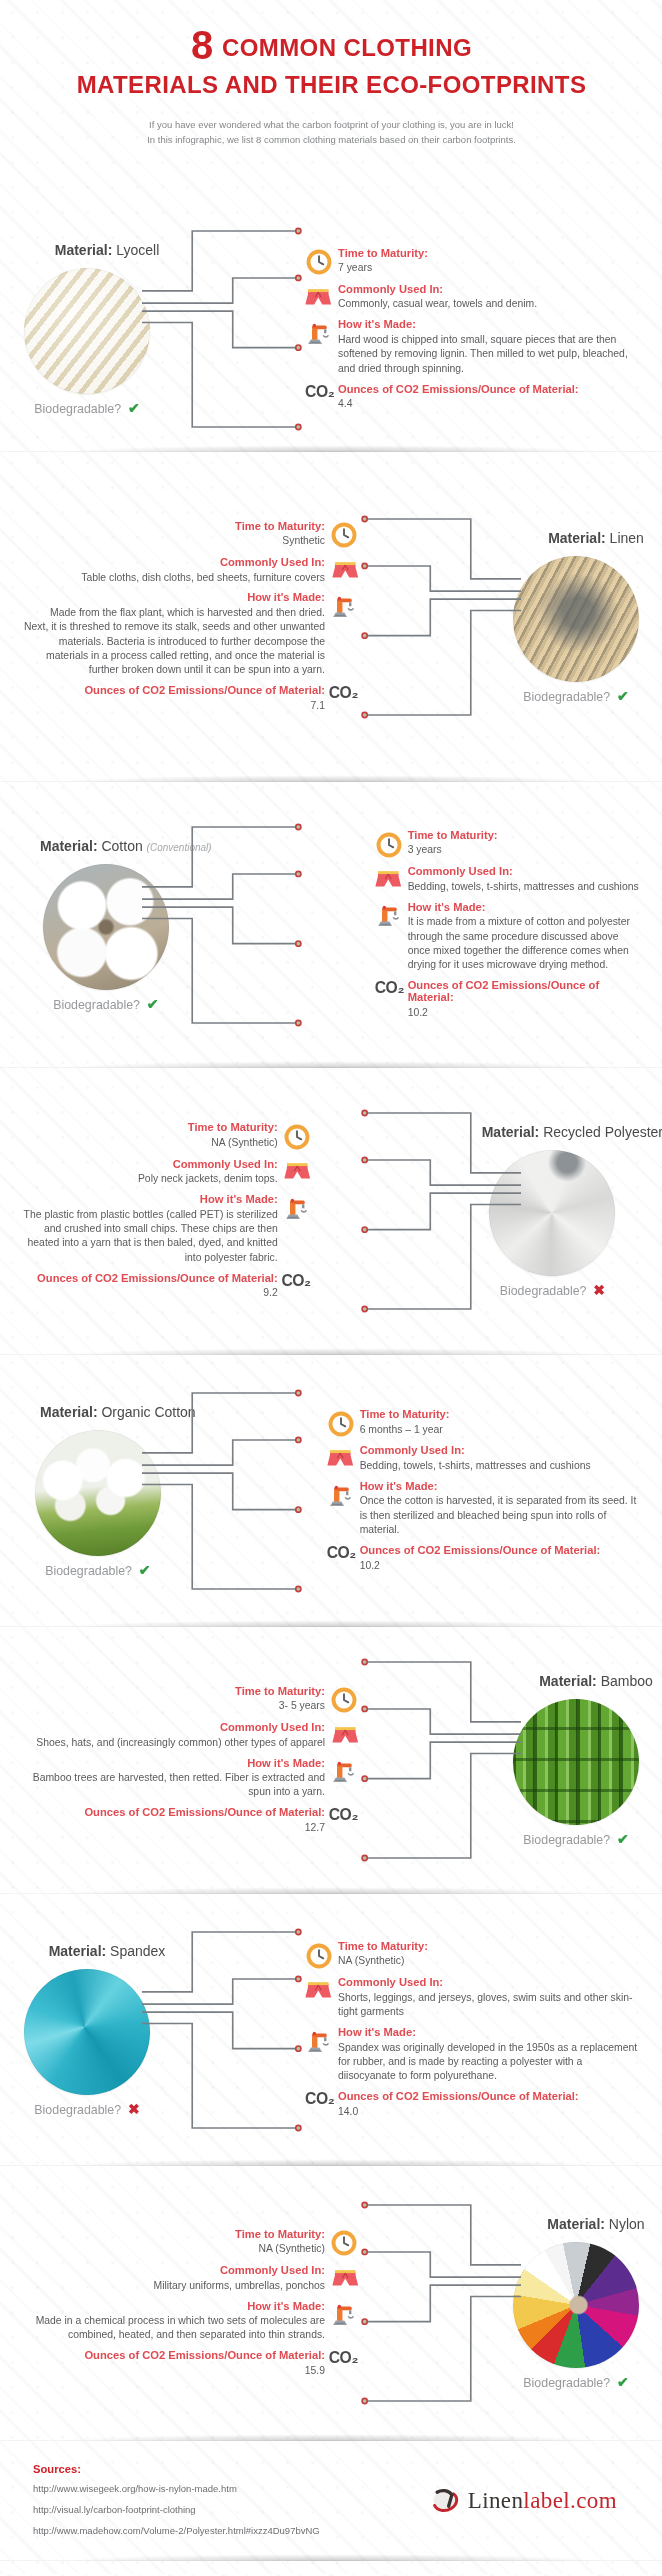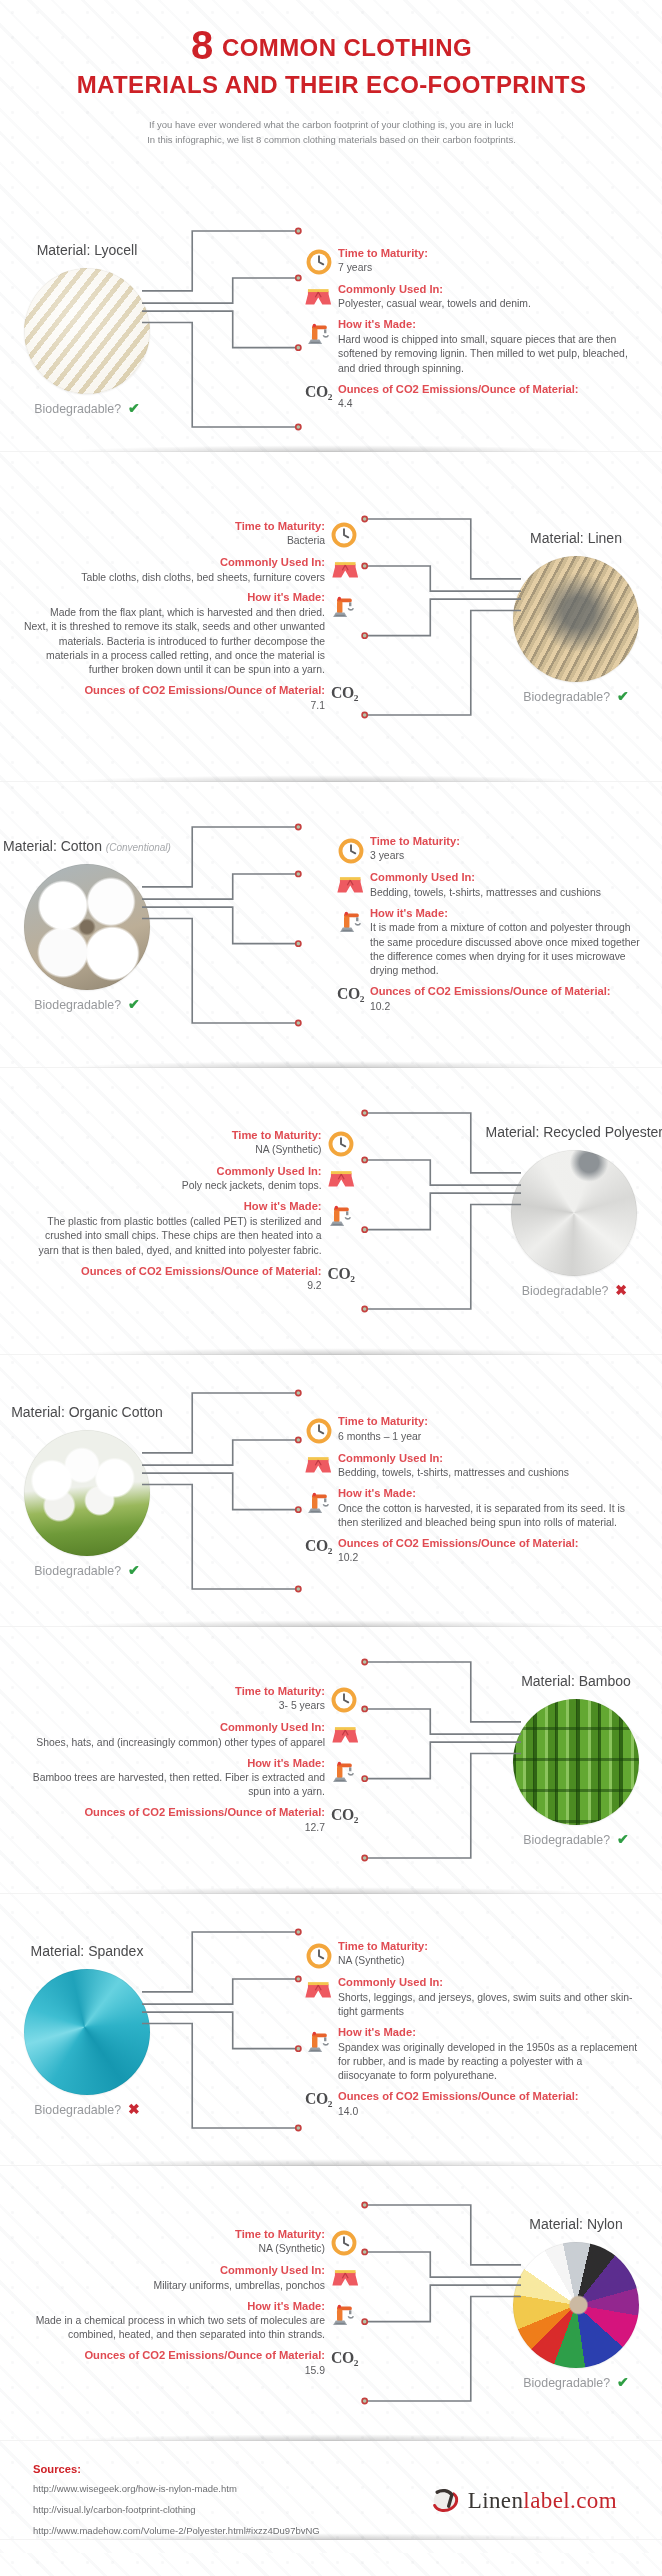--- a/index.html
+++ b/index.html
@@ -36,39 +36,39 @@
   .shadow-top { border-top: 0.8px solid #f3f3f3; }
   .shadow-top::before {
     content: ""; position: absolute; left: 1%; width: 98%; height: 10px; top: -10px;
     background: radial-gradient(ellipse 58% 95% at 50% 100%, rgba(0,0,0,0.20), rgba(0,0,0,0) 72%);
     pointer-events: none;
   }
   .footer.shadow-top::before, .page-end.shadow-top::before { content:""; }
 
   .photo-col { flex: 0 0 174px; display: flex; flex-direction: column; align-items: center; }
   .material-label { white-space: nowrap; font-size: 14px; color: #4a4a4c; margin-bottom: 10px; }
-  .label-prefix { font-weight: normal; }
+  .label-prefix { font-weight: bold; margin-left: 40px; }
   .variant { font-size: 10px; font-style: italic; color: #a7a9ac; }
   .variant:empty { display: none; }
   .photo { width: 126px; height: 126px; border-radius: 50%; box-shadow: inset 0 0 0 0.8px rgba(0,0,0,0.05), 0 0.8px 1.7px rgba(0,0,0,0.08); }
   .bio-line { margin-top: 6px; font-size: 12.4px; color: #97999c; }
   .bio-mark { font-size: 14px; font-weight: bold; margin-left: 3.3px; }
   .bio-mark.yes { color: #2f9e44; }
   .bio-mark.no  { color: #c92a35; }
 
   .connectors { position: absolute; left: 142px; top: 50%; transform: translateY(-50%); width: 162px; height: 224px; pointer-events: none; }
   .flip .connectors { left: auto; right: 142px; transform: translateY(-50%) scaleX(-1); }
   .connectors polyline { fill: none; stroke: #797e83; stroke-width: 2; }
   .connectors circle { fill: #b4c3a8; stroke: #c5403f; stroke-width: 2; }
 
   .details { flex: 1; margin: 0 23px 0 131px; }
   .flip .details { margin: 0 131px 0 23px; }
   .item { display: flex; align-items: flex-start; margin: 6.6px 0; }
   .flip .item { flex-direction: row-reverse; }
-  .icon-box { flex: 0 0 33px; display: flex; justify-content: flex-start; padding-top: 1.7px; font-family: Liberation Serif, serif; }
+  .icon-box { flex: 0 0 33px; display: flex; justify-content: flex-start; padding-top: 1.7px; }
   .flip .icon-box { justify-content: flex-end; }
   .texts { flex: 1; }
   .flip .texts { text-align: right; }
   .item-title { color: #e04b52; font-weight: bold; font-size: 11.2px; margin-bottom: 2.5px; }
   .item-text { font-size: 10.4px; line-height: 1.38; color: #5b5b5e; max-width: 306px; }
   .flip .item-text { margin-left: auto; }
   .co2-glyph { font-weight: bold; font-size: 15.7px; color: #4b4b4d; letter-spacing: -0.4px; padding-top: 0; }
 
   
   .photo-lyocell { background:
@@ -97,21 +97,21 @@
   .photo-bamboo { background:
     repeating-linear-gradient(180deg, rgba(0,0,0,0) 0 28px, rgba(20,60,10,0.5) 28px 31px),
     repeating-linear-gradient(90deg, #2f6414 0 2.5px, #63a832 2.5px 10px, #8cc45e 10px 13.3px, #4c8c22 13.3px 20px, #275410 20px 21.5px); }
   .photo-spandex { background:
     conic-gradient(from 210deg at 48% 46%, #2fb3c9, #7edbe8 12%, #3ebed2 22%, #1fa2ba 38%, #66d2e0 52%, #2db2c8 66%, #1597b0 82%, #2fb3c9); }
   .photo-nylon { background:
     radial-gradient(circle at 52% 50%, #cbb9a2 0 9%, rgba(203,185,162,0) 11%),
     conic-gradient(from -30deg, #f5f5f5 0 5%, #c9ced3 5% 12%, #2e2d2e 12% 19%, #5c2d8f 19% 29%, #93278f 29% 36%, #d5147d 36% 45%, #2b3faf 45% 56%, #2e9e49 56% 64%, #d92b2b 64% 71%, #ef7d1a 71% 77%, #f2c94c 77% 86%, #f8e9a0 86% 93%, #ffffff 93% 100%); }
 
   
-  .footer { position: relative; height: 99px; display: flex; justify-content: space-between; align-items: flex-start; padding: 21.5px 46px 0 33px; }
+  .footer { position: relative; height: 120px; display: flex; justify-content: space-between; align-items: flex-start; padding: 21.5px 46px 0 33px; }
   .sources-title { color: #cf2127; font-size: 11.2px; font-weight: bold; margin-bottom: 8.3px; }
   .source-link { display: block; color: #6d6e71; font-size: 9.5px; text-decoration: none; margin-bottom: 10px; }
   .logo { display: flex; align-items: center; margin-top: 21.5px; text-decoration: none; }
   .logo-text { font-family: "Liberation Serif", serif; font-size: 23px; letter-spacing: 0.4px; }
   .logo-dark { color: #3a3734; }
   .logo-red { color: #c5252c; }
   .logo svg { margin-right: 6.6px; }
   .page-end { position: relative; height: 14px; }
 </style>
 </head>
@@ -169,21 +169,21 @@
       <div class="item">
         <span class="icon-box">
           <svg width="26.5" height="23" viewBox="0 0 36 30">
             <path d="M4 8 h28 v4 l3.5 14 h-12 l-5.5 -9.5 -5.5 9.5 H0.5 L4 12 z" fill="#ee5a61"></path>
             <rect x="4" y="5" width="28" height="4" fill="#f4c54e"></rect>
             <path d="M18 9 l-4 7 M18 9 l4 7" stroke="#c23a44" stroke-width="1.6" fill="none"></path>
           </svg>
         </span>
         <div class="texts">
           <div class="item-title">Commonly Used In:</div>
-          <div class="item-text">Polyester, casual wear, towels and denim.</div>
+          <div class="item-text">Commonly, casual wear, towels and denim.</div>
         </div>
       </div>
       <div class="item">
         <span class="icon-box">
           <svg width="28" height="28" viewBox="0 0 36 36">
             <rect x="9" y="7" width="19" height="5" rx="2" fill="#e8632c"></rect>
             <circle cx="12" cy="7" r="2.2" fill="#e23b36"></circle>
             <rect x="9" y="11" width="7" height="15" rx="1.5" fill="#ef7b30"></rect>
             <path d="M26 12 v5" stroke="#8a8f94" stroke-width="3"></path>
             <path d="M23.5 19.5 a3.5 3.5 0 0 0 6.5 0" fill="none" stroke="#8a8f94" stroke-width="2"></path>
@@ -232,21 +232,21 @@
     <div class="details">
       <div class="item">
         <span class="icon-box">
           <svg width="28" height="28" viewBox="0 0 36 36">
             <circle cx="18" cy="18" r="13.5" fill="#ffffff" stroke="#f3a63c" stroke-width="5"></circle>
             <path d="M18 10.5 V18 l5.5 3" stroke="#5b5b5e" stroke-width="2.4" fill="none" stroke-linecap="round"></path>
           </svg>
         </span>
         <div class="texts">
           <div class="item-title">Time to Maturity:</div>
-          <div class="item-text">Bacteria</div>
+          <div class="item-text">Synthetic</div>
         </div>
       </div>
       <div class="item">
         <span class="icon-box">
           <svg width="26.5" height="23" viewBox="0 0 36 30">
             <path d="M4 8 h28 v4 l3.5 14 h-12 l-5.5 -9.5 -5.5 9.5 H0.5 L4 12 z" fill="#ee5a61"></path>
             <rect x="4" y="5" width="28" height="4" fill="#f4c54e"></rect>
             <path d="M18 9 l-4 7 M18 9 l4 7" stroke="#c23a44" stroke-width="1.6" fill="none"></path>
           </svg>
         </span>

